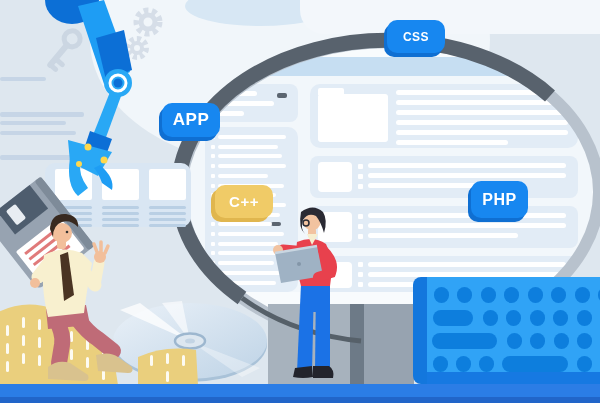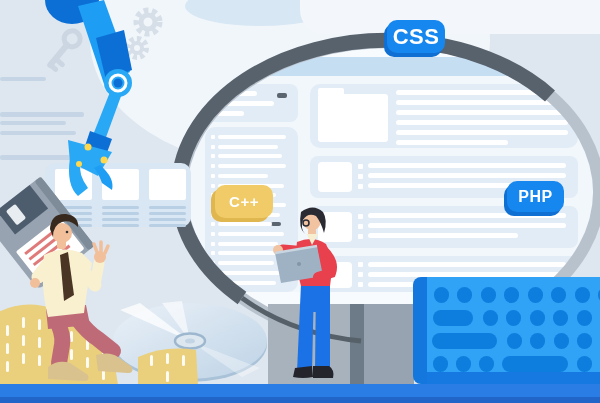--- a/index.html
+++ b/index.html
@@ -40,25 +40,25 @@
   .kb-key{position:absolute;height:16px;background:#0d7edd;border-radius:8px;}
   
   .floor-main{left:0;top:384px;width:600px;height:13px;background:#2b7de6;}
   .floor-dark{left:0;top:397px;width:600px;height:6px;background:#2165c9;}
   
   .badge{position:absolute;display:flex;align-items:center;justify-content:center;
          color:#ffffff;font-weight:700;border-radius:10px;letter-spacing:.5px;}
   .badge-yellow{background:#f0cb67;box-shadow:-4px 4px 0 #e0b64e;}
   .badge-blue{background:#1787f0;box-shadow:-3px 4px 0 #0f6fd2;}
   #b-html{left:175px;top:30px;width:60px;height:32px;font-size:16px;}
-  #b-css{left:387px;top:20px;width:58px;height:33px;font-size:22px;}
+  #b-css{left:387px;top:20px;width:58px;height:33px;font-size:12px;}
   #b-app{left:162px;top:103px;width:58px;height:34px;font-size:17px;}
   #b-java{left:458px;top:102px;width:50px;height:27px;font-size:13px;}
   #b-cpp{left:215px;top:185px;width:58px;height:33px;font-size:15px;}
-  #b-php{left:471px;top:181px;width:57px;height:31px;font-size:16px;margin-left:36px;}
+  #b-php{left:471px;top:181px;width:57px;height:37px;font-size:16px;}
   svg{display:block;overflow:visible;}
 </style>
 </head>
 <body>
 
 <div class="canvas">
 
   <div class="abs cloud-main"></div>
   <div class="abs cloud-tint"></div>
   <div class="abs cloud-band"></div>
@@ -354,16 +354,17 @@
       <div class="kb-key" style="left: 52px; top: 79px; width: 15px;"></div>
       <div class="kb-key" style="left: 75px; top: 79px; width: 66px;"></div>
       <div class="kb-key" style="left: 150px; top: 79px; width: 15px;"></div>
     </div>
   <div class="abs kb-base"></div>
 
   <div class="abs floor-main"></div>
   <div class="abs floor-dark"></div>
 
   <div class="badge badge-blue" id="b-css">CSS</div>
+  <div class="badge badge-blue" id="b-app">APP</div>
   <div class="badge badge-yellow" id="b-cpp">C++</div>
   <div class="badge badge-blue" id="b-php">PHP</div>
 
 </div>
 
 </body></html>

